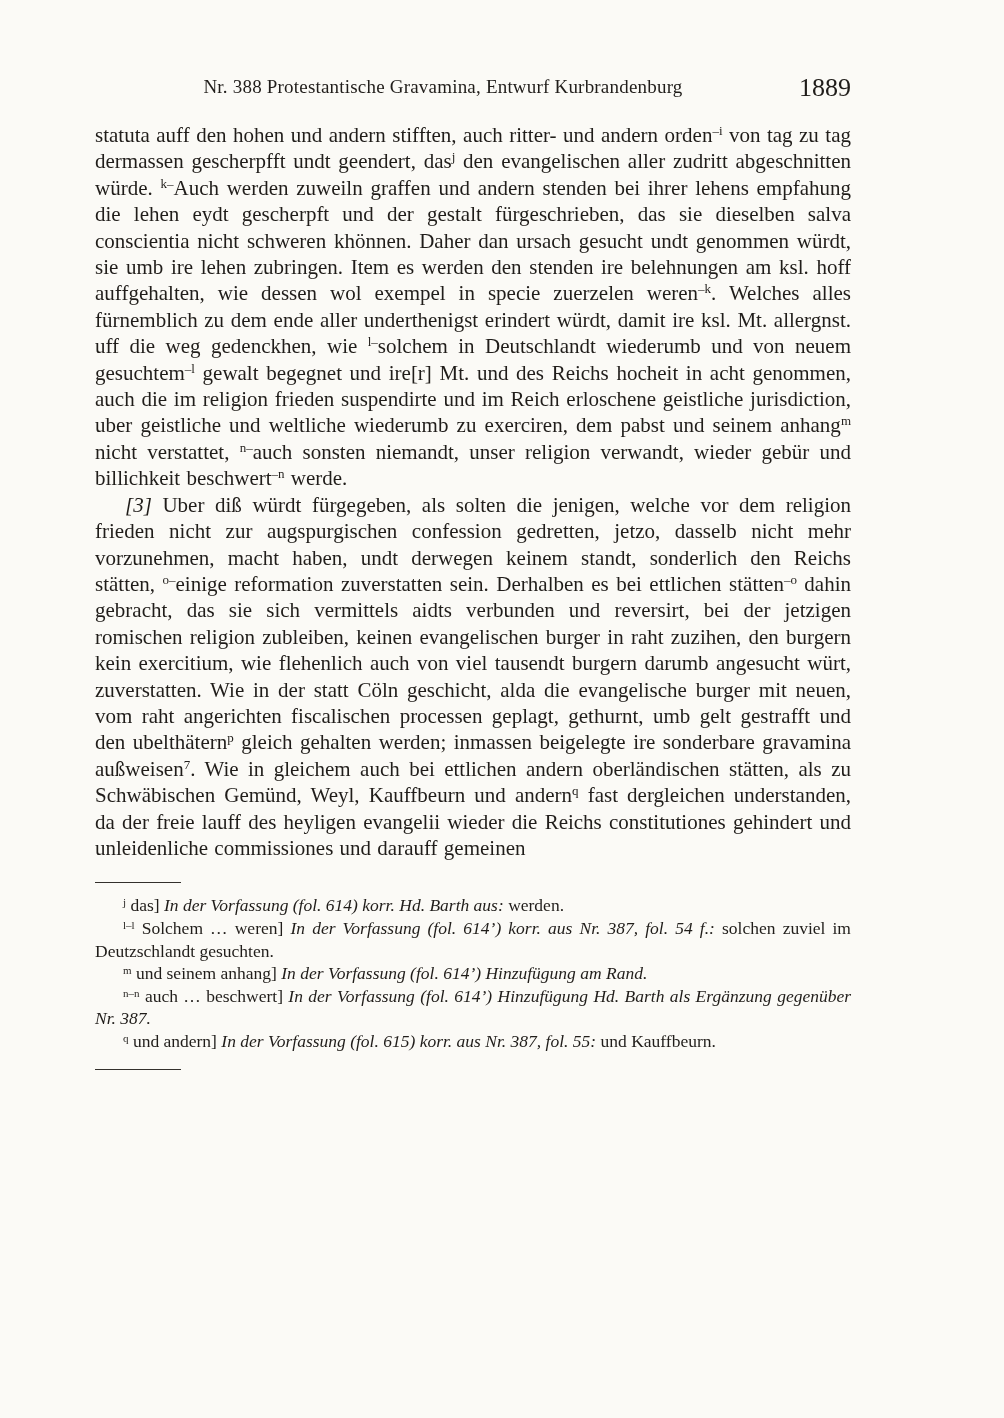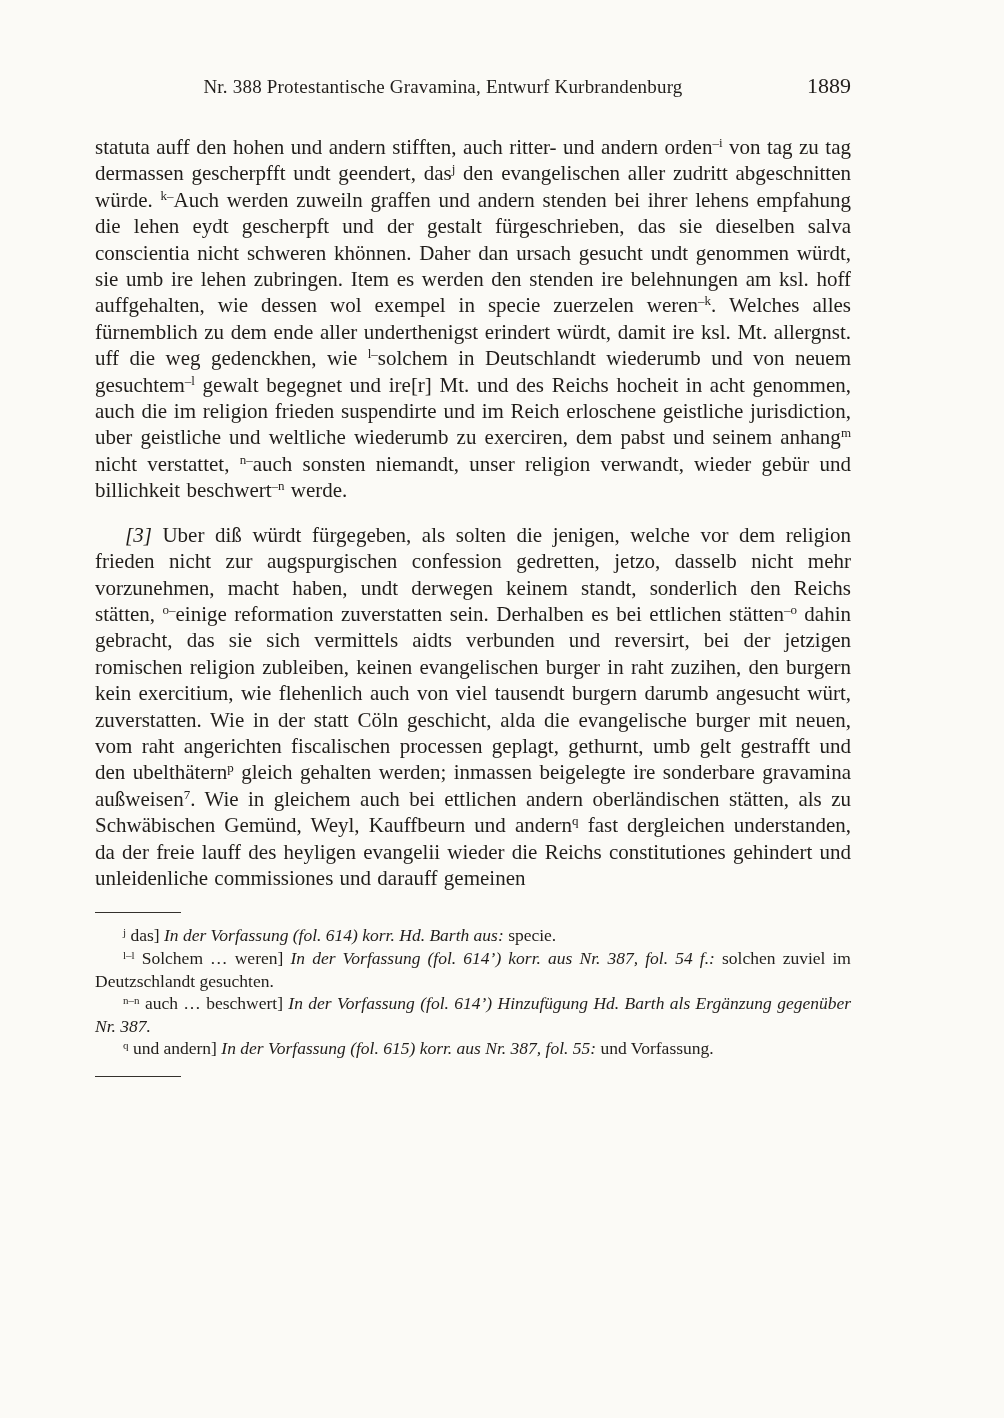--- a/index.html
+++ b/index.html
@@ -21,43 +21,42 @@
   .content {
     position: absolute;
     left: 95px;
     top: 76px;
     width: 756px;
   }
   
   .page-header {
     position: relative;
     height: 26px;
-    margin-bottom: 32px;
+    margin-bottom: 20px;
   }
   .running-title {
     text-align: center;
     font-size: 19px;
     letter-spacing: 0.2px;
     padding-right: 60px; 
   }
   .page-number {
     position: absolute;
     right: 0;
     top: -3px;
-    font-size: 22px;
+    font-size: 26px;
   }
   
   .body-text p {
     font-size: 21px;
     line-height: 26.4px;
     text-align: justify;
     hyphens: auto;
     -webkit-hyphens: auto;
     word-spacing: 1px;
-    margin-top: 18px;
   }
   .body-text p.indent { text-indent: 30px; }
   .body-text sup {
     font-size: 13px;
     line-height: 0;
     position: relative;
     top: -7px;
     vertical-align: baseline;
   }
   .it { font-style: italic; }
@@ -98,23 +97,24 @@
     </header>
 
     <main class="body-text">
       <p class="para"><span>statuta auff den hohen und andern stifften, auch ritter- und andern orden</span><sup>–i</sup><span> von tag zu tag dermassen gescherpfft undt geendert, das</span><sup>j</sup><span> den evangelischen aller zudritt abgeschnitten würde. </span><sup>k–</sup><span>Auch werden zuweiln graffen und andern stenden bei ihrer lehens empfahung die lehen eydt gescherpft und der gestalt fürgeschrieben, das sie dieselben salva conscientia nicht schweren khönnen. Daher dan ursach gesucht undt genommen würdt, sie umb ire lehen zubringen. Item es werden den stenden ire belehnungen am ksl. hoff auffgehalten, wie dessen wol exempel in specie zuerzelen weren</span><sup>–k</sup><span>. Welches alles fürnemblich zu dem ende aller underthenigst erindert würdt, damit ire ksl. Mt. allergnst. uff die weg gedenckhen, wie </span><sup>l–</sup><span>solchem in Deutschlandt wiederumb und von neuem gesuchtem</span><sup>–l</sup><span> gewalt begegnet und ire[r] Mt. und des Reichs hocheit in acht genommen, auch die im religion frieden suspendirte und im Reich erloschene geistliche jurisdiction, uber geistliche und weltliche wiederumb zu exerciren, dem pabst und seinem anhang</span><sup>m</sup><span> nicht verstattet, </span><sup>n–</sup><span>auch sonsten niemandt, unser religion verwandt, wieder gebür und billichkeit beschwert</span><sup>–n</sup><span> werde.</span></p>
       <p class="para indent"><span class="it">[3]</span><span> Uber diß würdt fürgegeben, als solten die jenigen, welche vor dem religion frieden nicht zur augspurgischen confession gedretten, jetzo, dasselb nicht mehr vorzunehmen, macht haben, undt derwegen keinem standt, sonderlich den Reichs stätten, </span><sup>o–</sup><span>einige reformation zuverstatten sein. Derhalben es bei ettlichen stätten</span><sup>–o</sup><span> dahin gebracht, das sie sich vermittels aidts verbunden und reversirt, bei der jetzigen romischen religion zubleiben, keinen evangelischen burger in raht zuzihen, den burgern kein exercitium, wie flehenlich auch von viel tausendt burgern darumb angesucht würt, zuverstatten. Wie in der statt Cöln geschicht, alda die evangelische burger mit neuen, vom raht angerichten fiscalischen processen geplagt, gethurnt, umb gelt gestrafft und den ubelthätern</span><sup>p</sup><span> gleich gehalten werden; inmassen beigelegte ire sonderbare gravamina außweisen</span><sup>7</sup><span>. Wie in gleichem auch bei ettlichen andern oberländischen stätten, als zu Schwäbischen Gemünd, Weyl, Kauffbeurn und andern</span><sup>q</sup><span> fast dergleichen understanden, da der freie lauff des heyligen evangelii wieder die Reichs constitutiones gehindert und unleidenliche commissiones und darauff gemeinen</span></p>
     </main>
 
     <hr class="apparatus-rule">
 
     <section class="apparatus">
-      <p><sup>j</sup><span> das] </span><span class="it">In der Vorfassung (fol. 614) korr. Hd. Barth aus:</span><span> specie.</span></p>
+      <p><sup>j</sup><span> das] </span><span class="it">In der Vorfassung (fol. 614) korr. Hd. Barth aus:</span><span> werden.</span></p>
       <p><sup>l–l</sup><span> Solchem … weren] </span><span class="it">In der Vorfassung (fol. 614’) korr. aus Nr. 387, fol. 54 f.:</span><span> solchen zuviel im Deutzschlandt gesuchten.</span></p>
+      <p><sup>m</sup><span> und seinem anhang] </span><span class="it">In der Vorfassung (fol. 614’) Hinzufügung am Rand.</span></p>
       <p><sup>n–n</sup><span> auch … beschwert] </span><span class="it">In der Vorfassung (fol. 614’) Hinzufügung Hd. Barth als Ergänzung gegenüber Nr. 387.</span></p>
-      <p><sup>q</sup><span> und andern] </span><span class="it">In der Vorfassung (fol. 615) korr. aus Nr. 387, fol. 55:</span><span> und Vorfassung.</span></p>
+      <p><sup>q</sup><span> und andern] </span><span class="it">In der Vorfassung (fol. 615) korr. aus Nr. 387, fol. 55:</span><span> und Kauffbeurn.</span></p>
     </section>
 
     <hr class="footnote-rule">
 
 
   </div>
 </div>
 
 </body></html>

